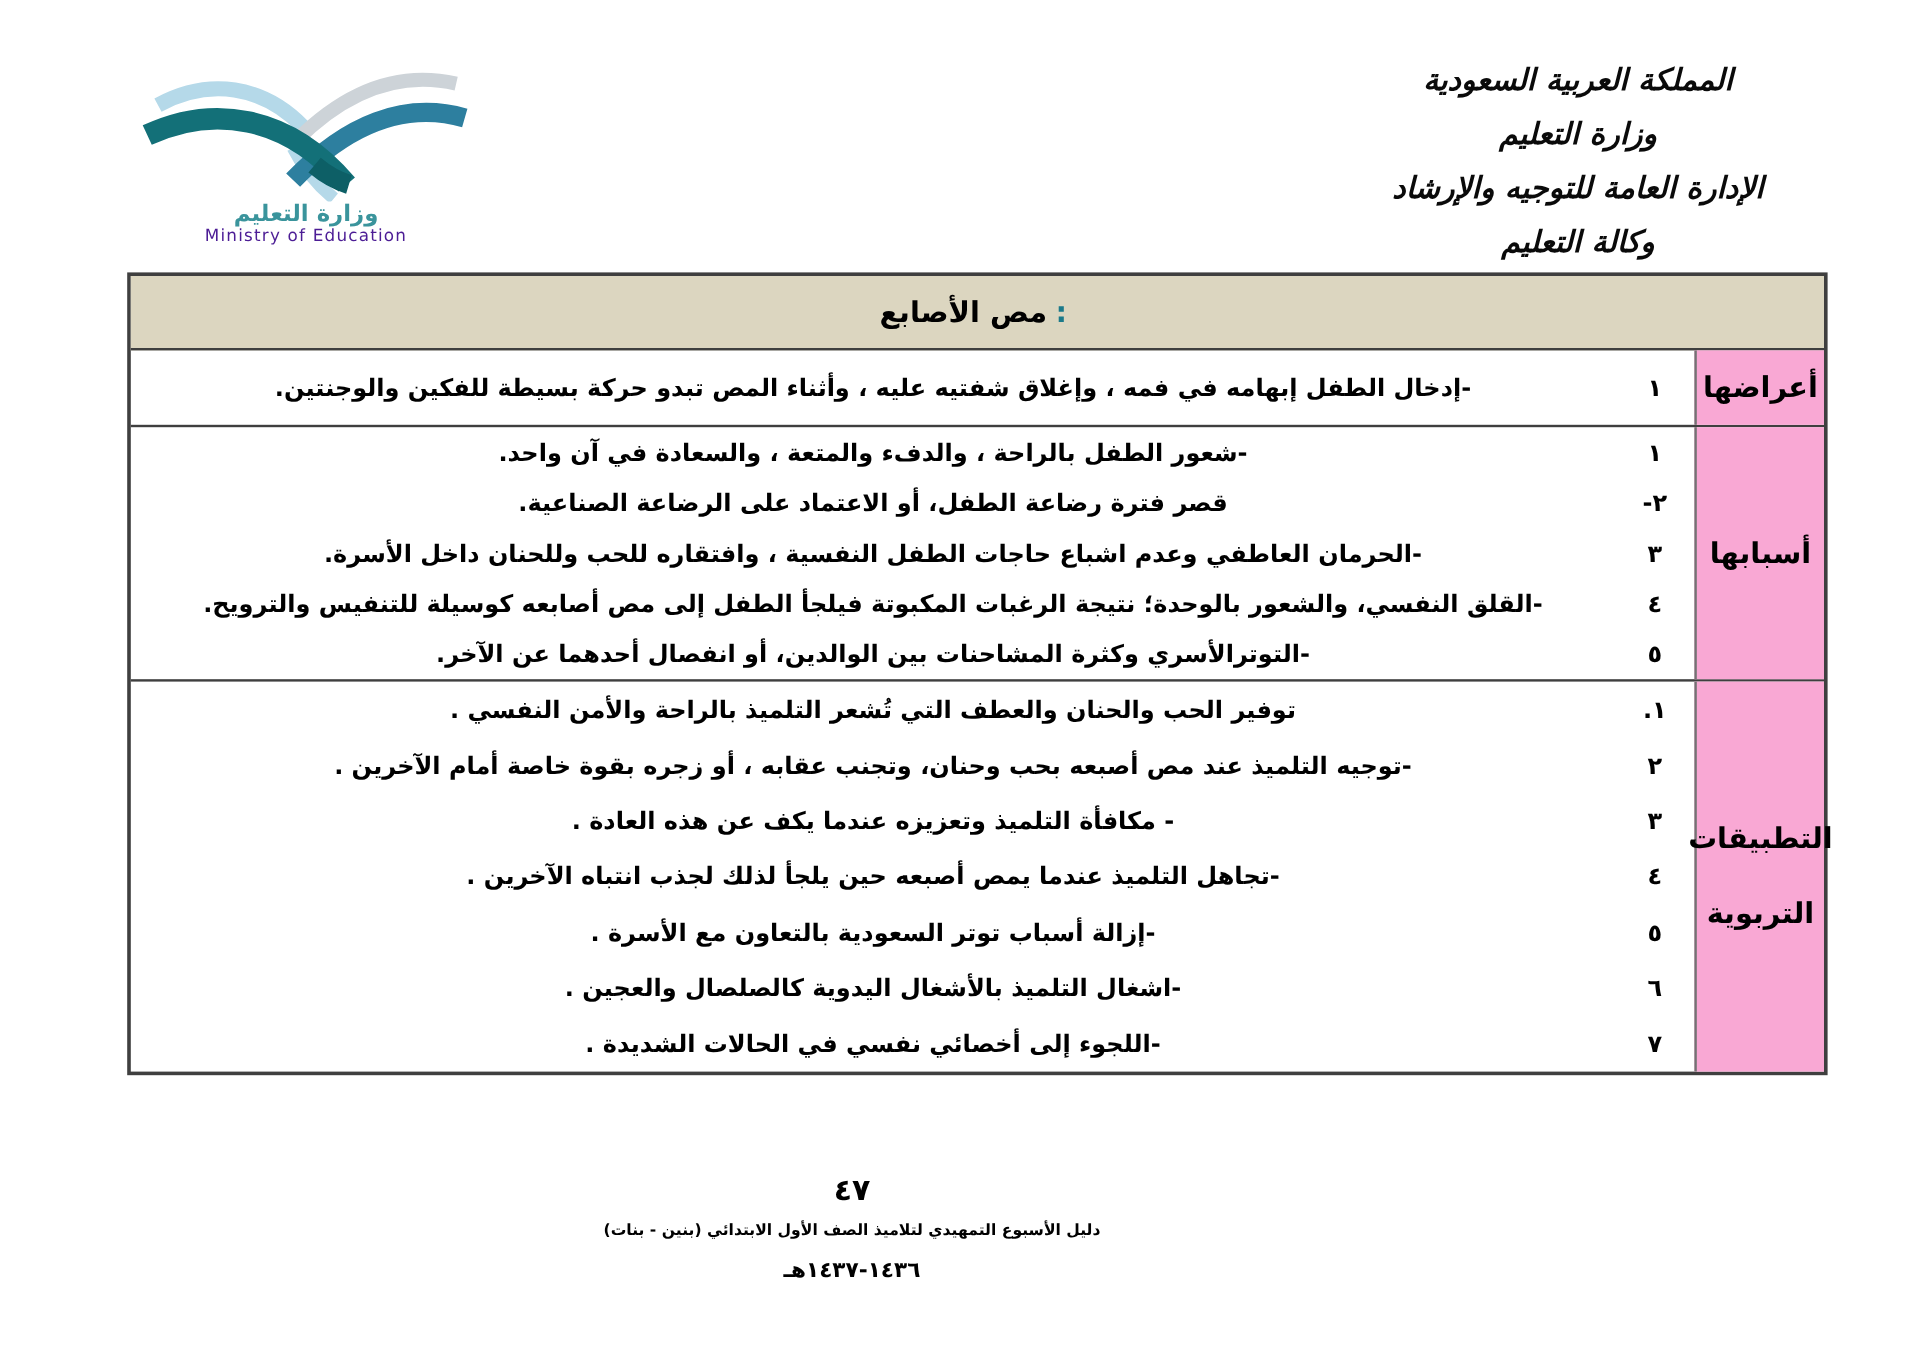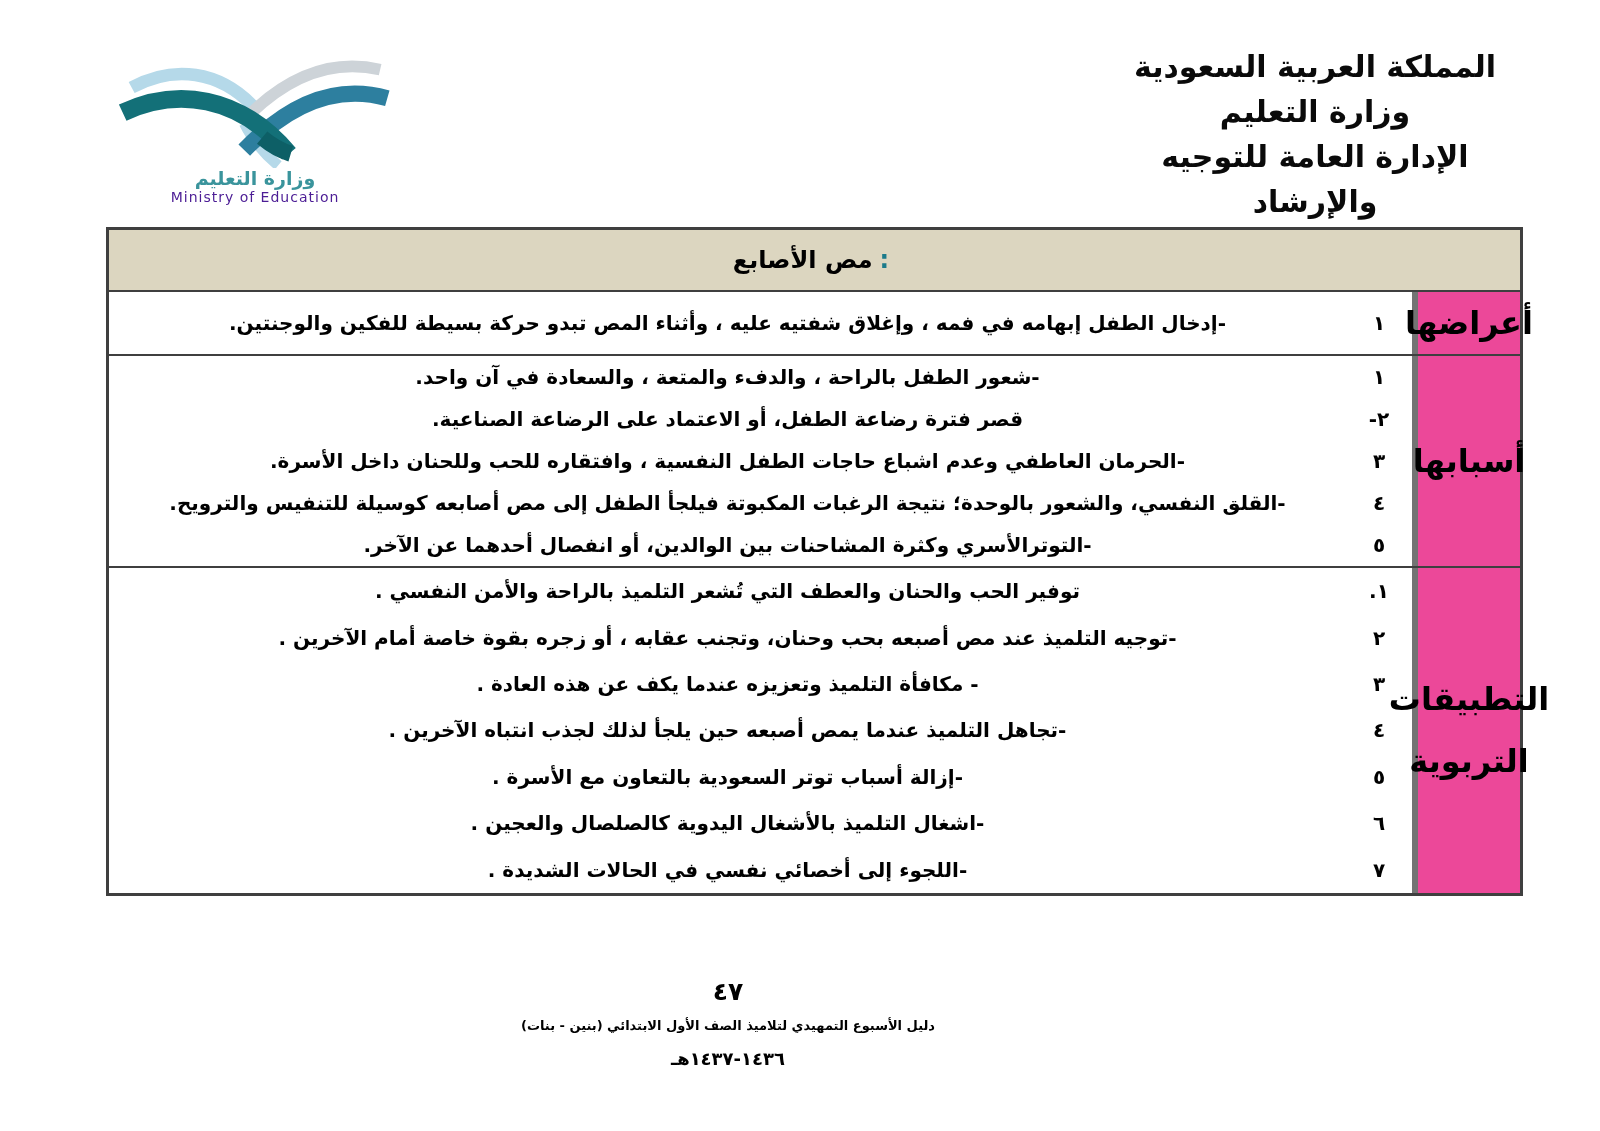--- a/index.html
+++ b/index.html
@@ -7,21 +7,21 @@
     width:1600px; height:1131px; background:#ffffff; position:relative;
     font-family:"DejaVu Sans", sans-serif; color:#000;
     overflow:hidden;
   }
   .page { position:absolute; inset:0; }
 
   
   .org-block {
     position:absolute; top:44px; right:75px; width:420px;
     direction:rtl; text-align:center;
-    font-weight:bold; font-size:30px; line-height:45px; color:#0a0a0a;
+    font-weight:bold; font-size:25px; line-height:45px; color:#0a0a0a;font-style:italic;
   }
   .logo-wrap { position:absolute; top:50px; left:95px; width:320px; text-align:center; }
   .logo-svg { display:block; width:320px; height:118px; }
   .logo-ar { font-size:19px; font-weight:bold; color:#3a949c; line-height:20px; }
   .logo-en { font-size:14px; color:#4c1d95; letter-spacing:1px; line-height:18px; }
 
   
   .doc-table {
     position:absolute; top:227px; left:106px; width:1417px;
     direction:rtl; border:3px solid #3f3f3f; box-sizing:border-box;
@@ -29,37 +29,37 @@
   }
   .title-row {
     height:60px; background:#dcd6c0; border-bottom:2px solid #3f3f3f;
     display:flex; align-items:center; justify-content:center;
     font-size:24px; font-weight:bold;
   }
   .title-colon { color:#1b7a8a; padding:0 7px; }
   .section { display:flex; border-bottom:2px solid #3f3f3f; }
   .section:last-child { border-bottom:none; }
   .label-cell {
-    width:108px; flex:0 0 108px; background:#ec4899;
-    border-left:6px solid #737373; box-sizing:border-box;
+    width:108px; flex:0 0 108px; background:#f9a8d4;
+    border-left:2px solid #737373; box-sizing:border-box;
     display:flex; align-items:center; justify-content:center;
-    font-size:32px; font-weight:bold; text-align:center; line-height:62px;
+    font-size:24px; font-weight:bold; text-align:center; line-height:62px;
   }
   .section-body { flex:1; display:flex; flex-direction:column; justify-content:center; min-width:0; }
   .item { display:flex; align-items:center; }
   .item .num { flex:0 0 66px; width:66px; text-align:center; font-size:20px; font-weight:bold; }
   .item .itext { flex:1; font-size:20px; font-weight:bold; text-align:center; white-space:nowrap; }
   .s0 .item { height:44px; }
   .s1 .item { height:42px; }
   .s2 .item { height:46.4px; }
 
   
   .footer {
     position:absolute; top:976px; left:0; width:1420px;
-    direction:rtl; text-align:center; font-weight:bold;padding-left:18px;
+    direction:rtl; text-align:center; font-weight:bold;
   }
   .page-num { font-size:25px; line-height:32px; }
   .footer-line1 { font-size:13px; line-height:36px; }
   .footer-line2 { font-size:18px; line-height:30px; }
 </style>
 </head>
 <body>
 
 <div class="page">
 

